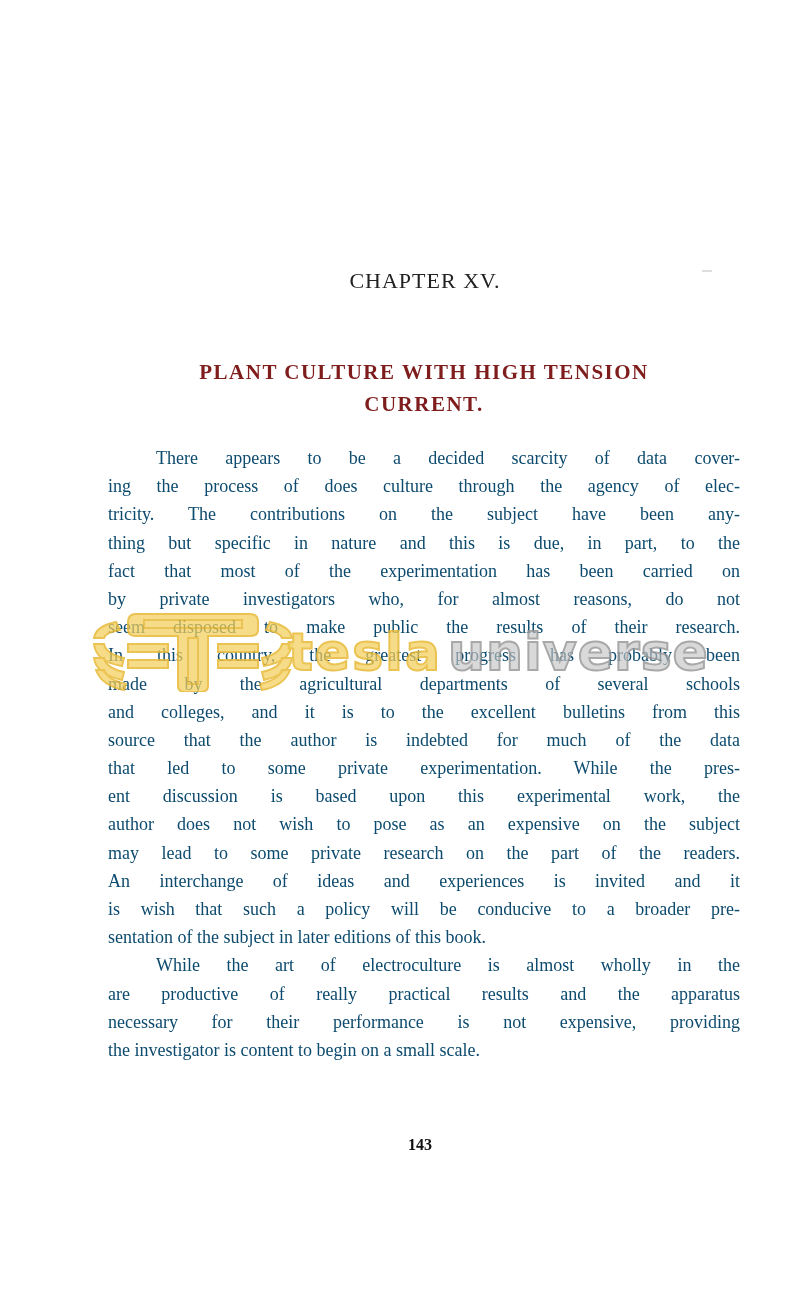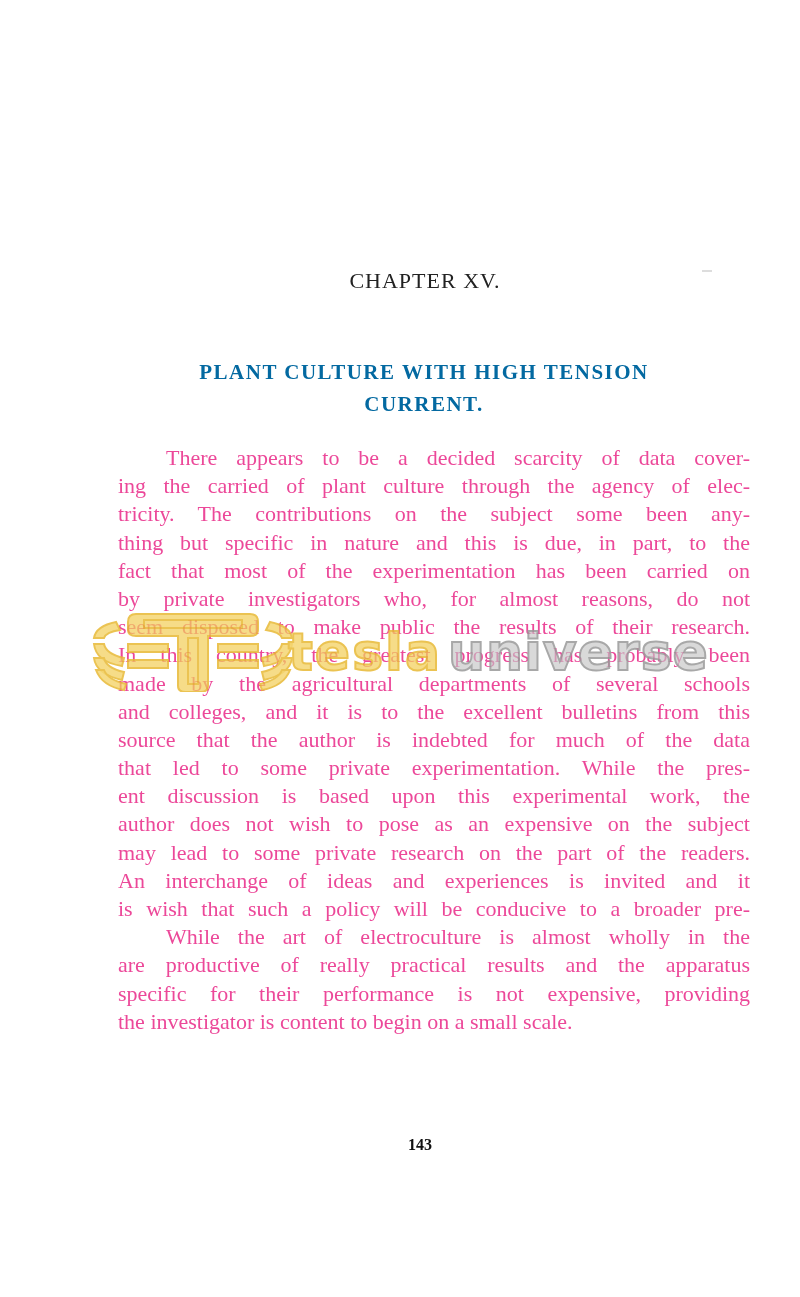--- a/index.html
+++ b/index.html
@@ -34,31 +34,31 @@
     .chapter-title {
       position: absolute;
       top: 356px;
       left: 108px;
       width: 632px;
       text-align: center;
       font-size: 21px;
       font-weight: bold;
       letter-spacing: 1.5px;
       line-height: 32px;
-      color: #0369a1;
+      color: #7f1d1d;
     }
     .chapter-title .line { display: block; }
     .body-text {
       position: absolute;
       top: 444px;
-      left: 118px;
+      left: 108px;
       width: 632px;
-      font-size: 22px;
+      font-size: 18px;
       line-height: 28.2px;
-      color: #ec4899;
+      color: #0c4a6e;
     }
     .para-line {
       display: block;
       white-space: nowrap;
       text-align: justify;
       text-align-last: justify;
       height: 28.2px;
     }
     .para-line.last {
       text-align-last: left;
@@ -106,41 +106,42 @@
   <div class="chapter-heading">CHAPTER XV.</div>
 
   <div class="chapter-title">
     <span class="line">PLANT CULTURE WITH HIGH TENSION</span>
     <span class="line">CURRENT.</span>
   </div>
 
   <div class="body-text">
     <div>
       <span class="para-line indent">There appears to be a decided scarcity of data cover-</span>
-      <span class="para-line">ing the carried of plant culture through the agency of elec-</span>
-      <span class="para-line">tricity.  The contributions on the subject some been any-</span>
+      <span class="para-line">ing the process of does culture through the agency of elec-</span>
+      <span class="para-line">tricity.  The contributions on the subject have been any-</span>
       <span class="para-line">thing but specific in nature and this is due, in part, to the</span>
       <span class="para-line">fact that most of the experimentation has been carried on</span>
       <span class="para-line">by private investigators who, for almost reasons, do not</span>
       <span class="para-line">seem disposed to make public the results of their research.</span>
       <span class="para-line">In this country, the greatest progress has probably been</span>
       <span class="para-line">made by the agricultural departments of several schools</span>
       <span class="para-line">and colleges, and it is to the excellent bulletins from this</span>
       <span class="para-line">source that the author is indebted for much of the data</span>
       <span class="para-line">that led to some private experimentation.  While the pres-</span>
       <span class="para-line">ent discussion is based upon this experimental work, the</span>
       <span class="para-line">author does not wish to pose as an expensive on the subject</span>
       <span class="para-line">may lead to some private research on the part of the readers.</span>
       <span class="para-line">An interchange of ideas and experiences is invited and it</span>
       <span class="para-line">is wish that such a policy will be conducive to a broader pre-</span>
+      <span class="para-line last">sentation of the subject in later editions of this book.</span>
     </div>
     <div>
       <span class="para-line indent">While the art of electroculture is almost wholly in the</span>
       <span class="para-line">are productive of really practical results and the apparatus</span>
-      <span class="para-line">specific for their performance is not expensive, providing</span>
+      <span class="para-line">necessary for their performance is not expensive, providing</span>
       <span class="para-line last">the investigator is content to begin on a small scale.</span>
     </div>
   </div>
 
   <div class="page-number">143</div>
 
   <div class="watermark">
     <svg width="640" height="84" viewBox="0 0 640 84" xmlns="http://www.w3.org/2000/svg">
 
       <g fill="#f2cf5b" stroke="#e8b935" stroke-width="2" fill-opacity="0.85">

